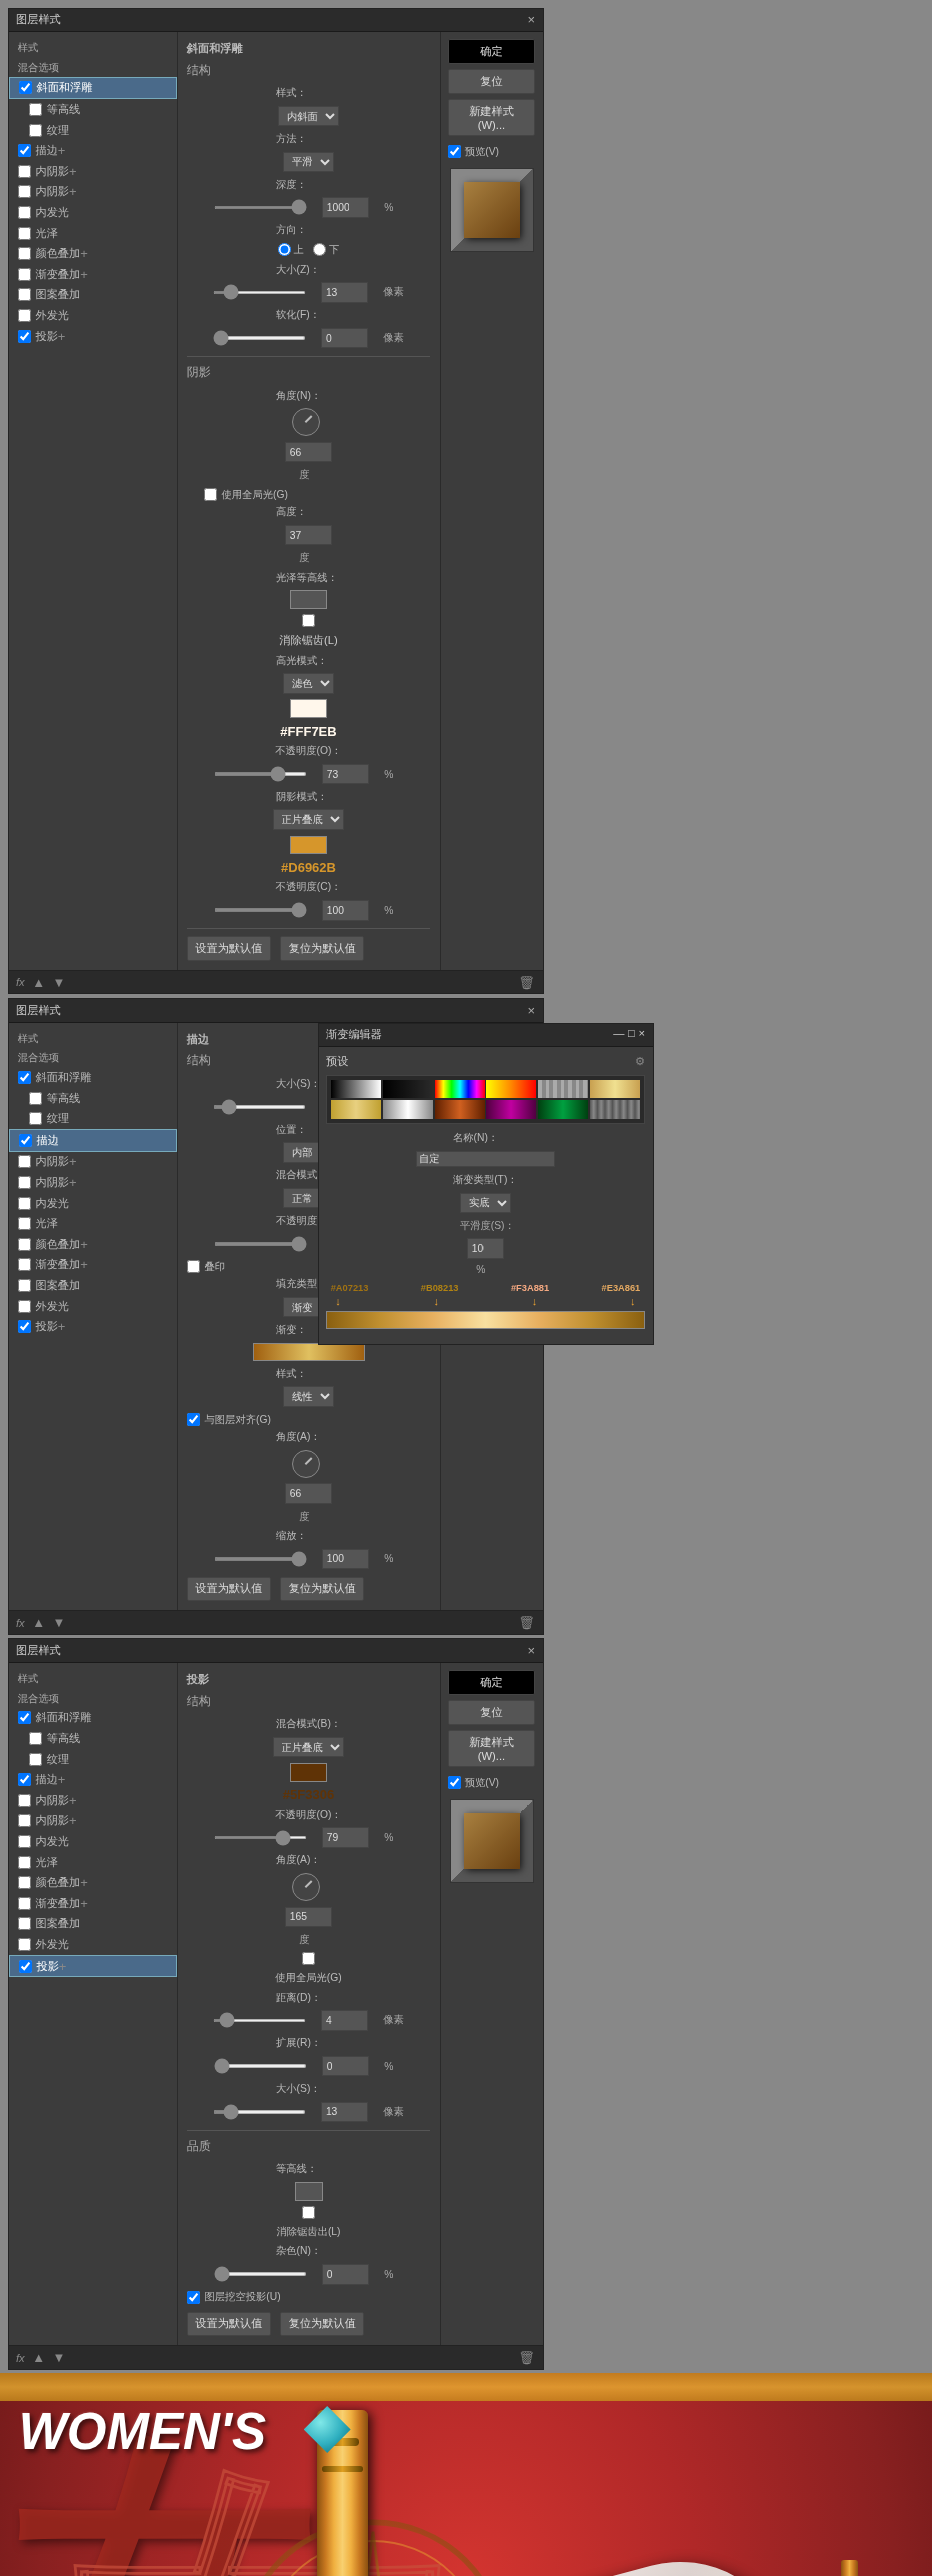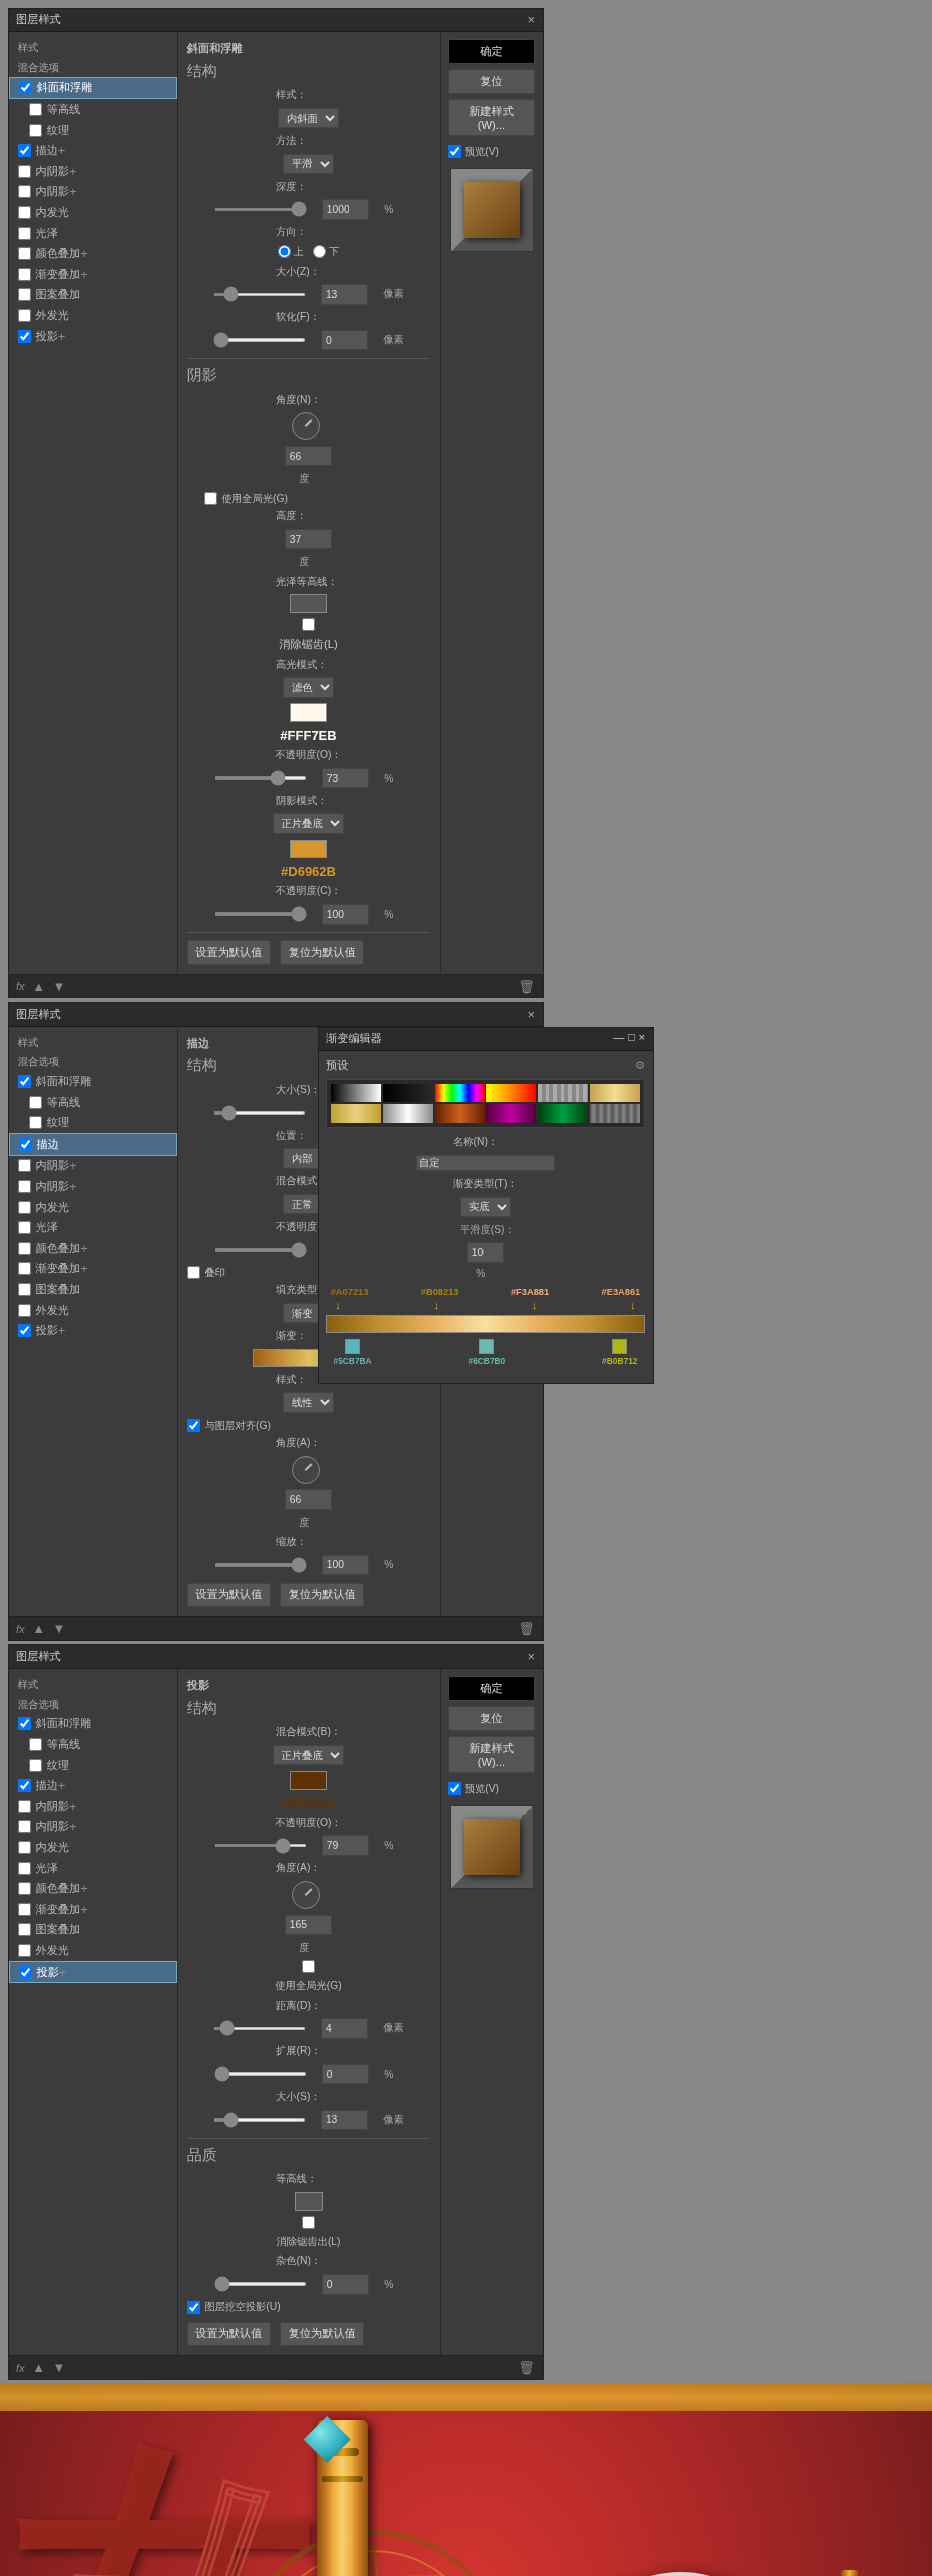--- a/index.html
+++ b/index.html
@@ -131,21 +131,21 @@
 
     
     .section-header {
       color: #bbb;
       font-size: 11.2px;
       font-weight: bold;
       margin-bottom: 5.6px;
     }
     .section-sub {
       color: #aaa;
-      font-size: 15px;
+      font-size: 12px;
       margin-bottom: 7.5px;
     }
 
     
     .form-row {
       display: flex;
       align-items: center;
       margin-bottom: 5.6px;
       gap: 5.6px;
       flex-direction: column;
@@ -696,34 +696,20 @@
 
               <div style="display:flex; justify-content:space-between; padding:0 9.3px; font-size:11.2px;">
                 <span style="color:#e8a030;">↓</span>
                 <span style="color:#e8a030;">↓</span>
                 <span style="color:#e8a030;">↓</span>
                 <span style="color:#e8a030;">↓</span>
               </div>
               <div class="gradient-bar" style="background: linear-gradient(to right, #8a6010, #c09030, #e8b060, #f8e0a0, #e8b060, #c09030, #8a6010); height:18.7px; border:0.9px solid #888; cursor:pointer;">
               </div>
 
-              <div style="display:flex; justify-content:space-between; padding:1.9px 7.5px; margin-top:1.9px;">
-                <div style="text-align:center;">
-                  <div style="width:15px; height:15px; background:#5CB7BA; border:0.9px solid #888; margin:0 auto;"></div>
-                  <span style="color:#5CB7BA; font-size:8.4px; font-weight:bold;">#5CB7BA</span>
-                </div>
-                <div style="text-align:center;">
-                  <div style="width:15px; height:15px; background:#6CB7B0; border:0.9px solid #888; margin:0 auto;"></div>
-                  <span style="color:#6CB7B0; font-size:8.4px; font-weight:bold;">#6CB7B0</span>
-                </div>
-                <div style="text-align:center;">
-                  <div style="width:15px; height:15px; background:#B0B712; border:0.9px solid #888; margin:0 auto;"></div>
-                  <span style="color:#B0B712; font-size:8.4px; font-weight:bold;">#B0B712</span>
-                </div>
-              </div>
             </div>
           </div>
         </div>
 
       </div>
 
       <div class="right-buttons">
         <button class="btn btn-primary">确定</button>
         <button class="btn">复位</button>
         <button class="btn">载入(L)...</button>
@@ -907,20 +893,21 @@
       <span class="fx-icon">▼</span>
       <span class="fx-icon" style="margin-left:auto;">🗑</span>
     </div>
   </div>
 
   <div class="artwork-bg" style="width:933px; height:709px;">
 
     <div style="position:absolute; inset:0; background: radial-gradient(ellipse at 50% 30%, #d43530 0%, #b02828 35%, #882020 65%, #501010 100%);"></div>
 
     <div style="position:absolute; top:33px; left:18.7px; z-index:5;">
+      <div style="font-size:51px; font-weight:900; color:#fff; line-height:1; font-style:italic; text-shadow: 2.8px 2.8px 5.6px rgba(0,0,0,0.6), -0.9px -0.9px 1.9px rgba(200,100,100,0.3);">WOMEN'S</div>
     </div>
 
     <div style="position:absolute; top:56px; left:18.7px; font-size:299px; font-family:'SimHei','STHei',serif; font-weight:900; color:rgba(160,40,30,0.85); z-index:2; line-height:1; text-shadow: 3.7px 3.7px 9.3px rgba(0,0,0,0.5);">女</div>
 
     <div style="position:absolute; top:0; left:0; right:0; height:28px; background: linear-gradient(to bottom, #c8901c, #e8b030, #c8901c); opacity:0.8; z-index:6;"></div>
 
     <div style="position:absolute; top:37px; left:317px; width:51px; height:392px; background: linear-gradient(to right, #8a5010, #c87820, #f0b040, #f8d070, #f0b040, #c87820, #8a5010); border-radius:5.6px 5.6px 2.8px 2.8px; z-index:8; box-shadow: 2.8px 2.8px 11.2px rgba(0,0,0,0.8);">
 
       <div style="position:absolute; top:28px; left:9.3px; right:9.3px; height:7.5px; background: linear-gradient(to right, #604000, #e0a020, #604000); border-radius:3.7px;"></div>
       <div style="position:absolute; top:56px; left:4.7px; right:4.7px; height:5.6px; background: linear-gradient(to right, #604000, #e0a020, #604000); border-radius:2.8px;"></div>

